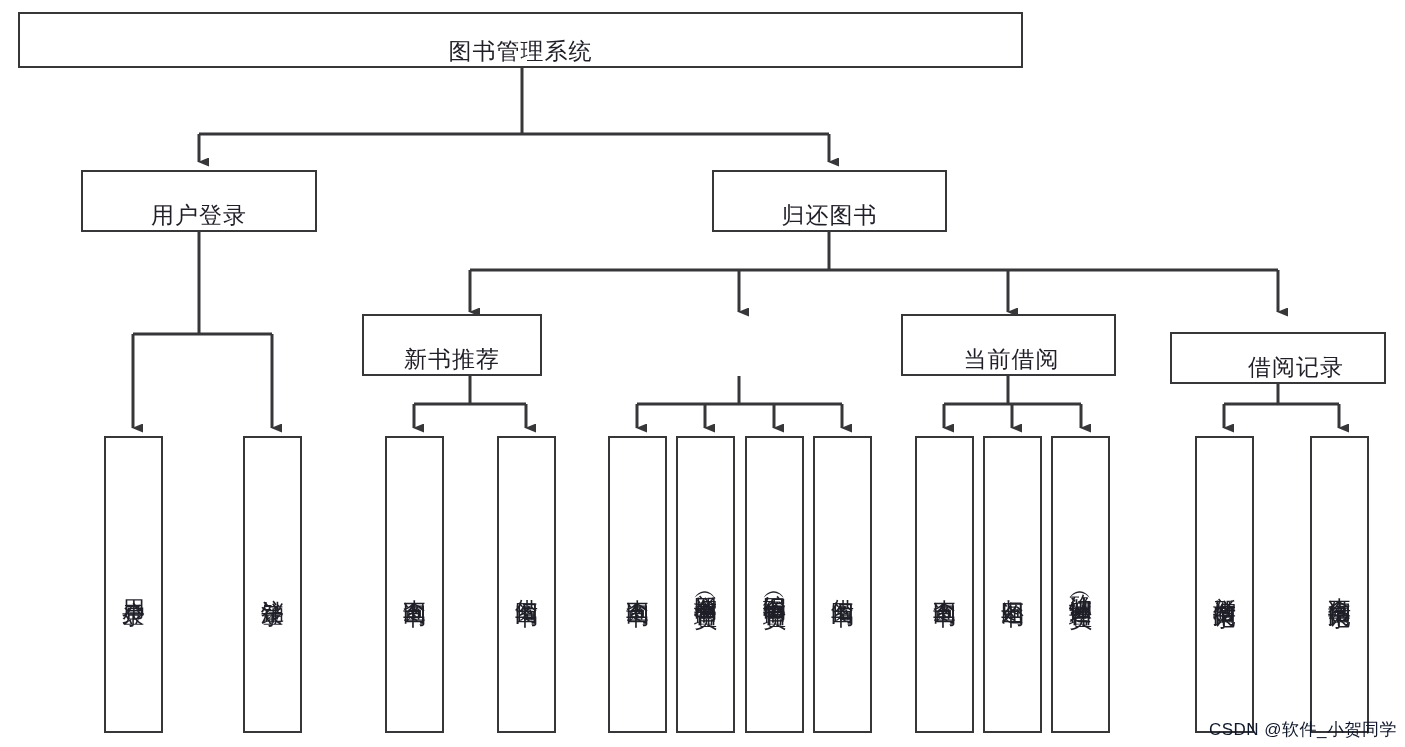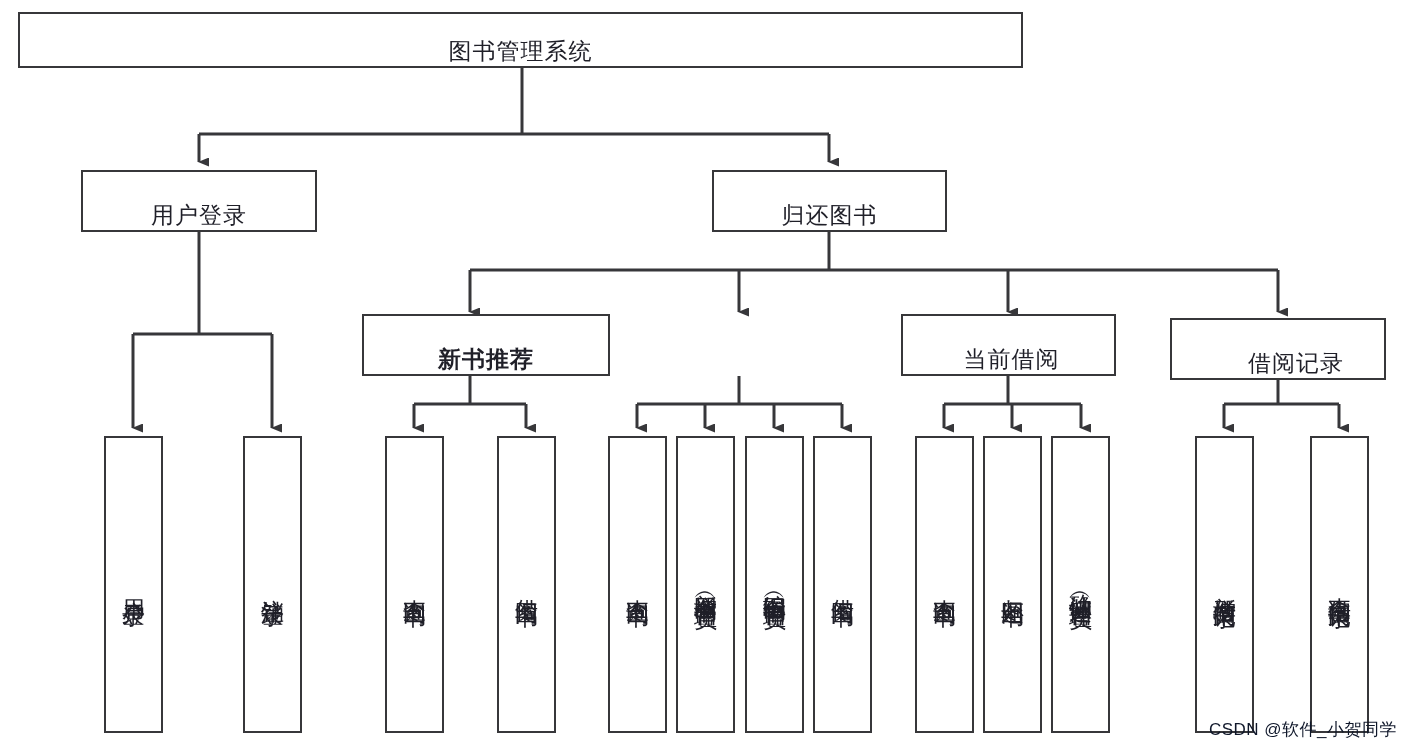--- a/index.html
+++ b/index.html
@@ -128,30 +128,30 @@
   </div>
 
   <div class="node horiz" style="left:81px; top:170px; width:236px; height:62px;">
     <span>用户登录</span>
   </div>
 
   <div class="node horiz" style="left:712px; top:170px; width:235px; height:62px;">
     <span>归还图书</span>
   </div>
 
-  <div class="node horiz" style="left:362px; top:314px; width:248px; height:62px;font-weight:bold;">
+  <div class="node horiz" style="left:362px; top:314px; width:180px; height:62px;">
     <span>新书推荐</span>
   </div>
 
 
   <div class="node horiz" style="left:901px; top:314px; width:215px; height:62px;padding-left:6px;">
     <span>当前借阅</span>
   </div>
 
-  <div class="node horiz" style="left:1170px; top:318px; width:216px; height:62px;padding-left:36px;">
+  <div class="node horiz" style="left:1170px; top:332px; width:216px; height:52px;padding-left:36px;">
     <span>借阅记录</span>
   </div>
 
   <div class="node leaf" style="left:104px; top:436px; width:59px; height:297px;">
     <span class="vtext">用户登录</span>
   </div>
 
   <div class="node leaf" style="left:243px; top:436px; width:59px; height:297px;">
     <span class="vtext">注销登录</span>
   </div>

